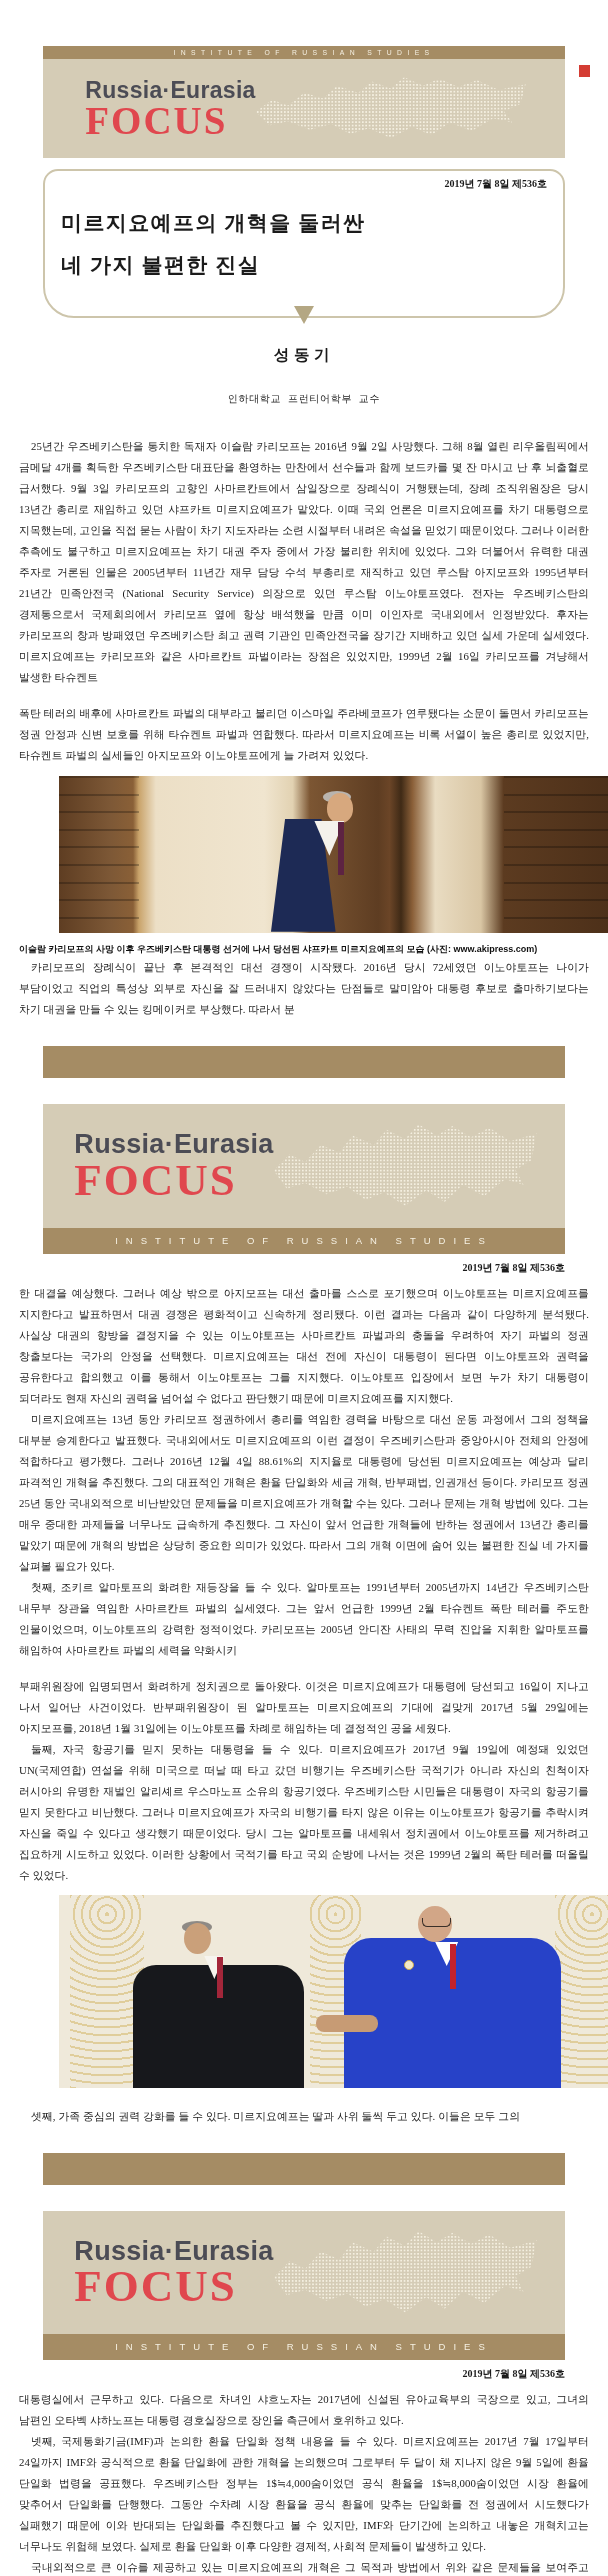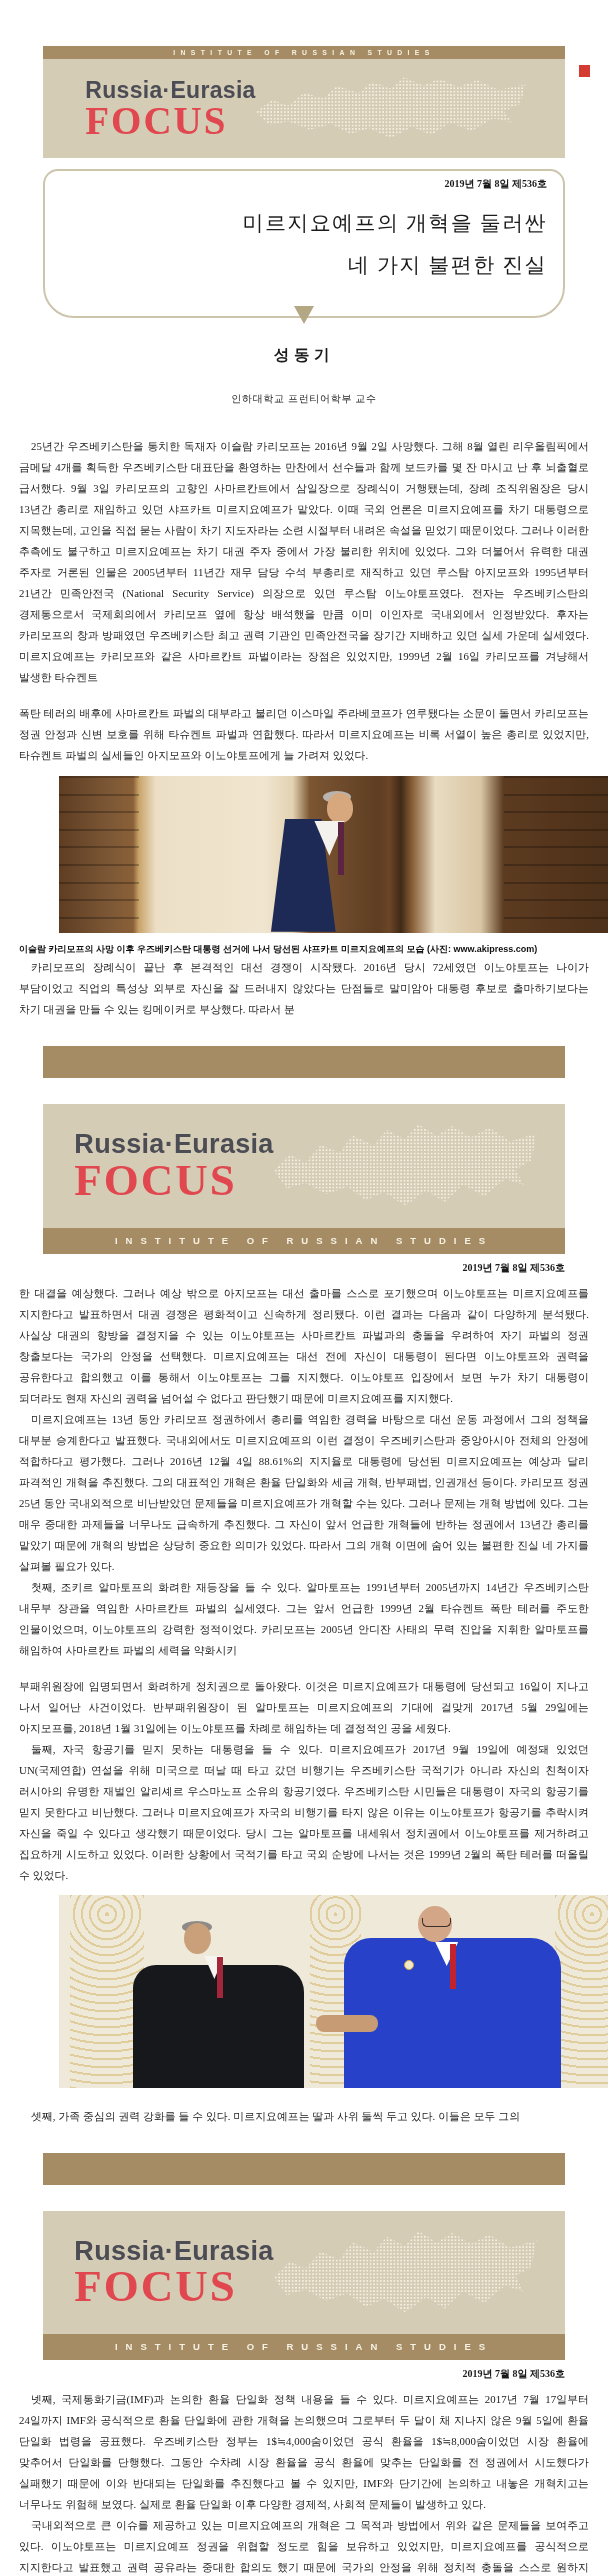--- a/index.html
+++ b/index.html
@@ -1,21 +1,21 @@
 <!DOCTYPE html>
 <html style="font-size:10.8px"><head>
 <meta charset="utf-8">
 <style>
   html,body{margin:0;padding:0;background:#ffffff;}
   body{width:608px;font-family:"Liberation Serif","DejaVu Serif",serif;color:#1b1b1b;}
   .sheet{position:relative;width:608px;}
 
   
   .inst-band{background:#a58c64;color:#f6f1e3;font-family:"Liberation Sans","DejaVu Sans",sans-serif;
-             font-weight:bold;text-align:center;overflow:hidden;white-space:nowrap;}
+             font-weight:normal;text-align:center;overflow:hidden;white-space:nowrap;}
   .inst-band.small{margin:46px 43px 0;height:13px;line-height:13px;font-size:6.8px;letter-spacing:5.4px;}
   .inst-band.big{margin:0 43px;height:26px;line-height:26px;font-size:9.5px;letter-spacing:8px;}
   .mast{background:#d5ccb6;margin:0 43px;display:flex;justify-content:center;align-items:center;
         padding:5.4px 20px 5.4px 23px;overflow:hidden;}
   .mast1{height:88px;}
   .mast2{height:113px;}
   .brand-top{font-family:"Liberation Sans","DejaVu Sans",sans-serif;font-weight:bold;color:#4c4c55;
              font-size:23px;letter-spacing:0.3px;line-height:1.05;}
   .brand-main{color:#e0474e;font-family:"Liberation Serif","DejaVu Serif",serif;font-weight:bold;
               font-size:39px;letter-spacing:2px;line-height:0.95;}
@@ -28,25 +28,25 @@
                  62% 18%,68% 8%,75% 20%,82% 10%,90% 24%,100% 16%,98% 44%,92% 54%,95% 70%,88% 64%,
                  80% 82%,72% 70%,65% 88%,58% 76%,50% 92%,42% 78%,35% 86%,28% 72%,20% 80%,12% 68%,5% 74%);}
   .mast2 .map{height:95px;width:263px;}
   .date-row{margin:6.8px 43px 0;text-align:right;font-weight:bold;font-size:10px;}
   .corner-dot{position:absolute;top:19px;right:17.6px;width:11.5px;height:11.5px;background:#d43c33;}
 
   
   .titlebox{margin:10.8px 43px 0;border:2px solid #cdc5ab;border-radius:15px 15px 31px 31px;
             position:relative;padding:6.8px 16px 30px;background:#fff;}
   .titlebox .tb-date{text-align:right;font-weight:bold;font-size:10px;}
-  .titlebox h1{margin:10.8px 0 0;text-align:right;font-size:21px;line-height:42px;font-weight:normal;
+  .titlebox h1{margin:10.8px 0 0;text-align:left;font-size:21px;line-height:42px;font-weight:bold;
                letter-spacing:1.4px;}
   .titlebox::after{content:"";position:absolute;left:50%;bottom:-18px;transform:translateX(-50%);
                    border:10px solid rgba(0,0,0,0);border-top:18px solid #b4a783;}
-  .author-block{text-align:center;margin-top:27px;}
+  .author-block{text-align:center;margin-top:27px;font-family:Liberation Mono, monospace;}
   .author{font-size:15.5px;font-weight:bold;letter-spacing:4.7px;}
   .affil{font-size:10px;margin-top:26px;letter-spacing:0.7px;}
 
   
   .cols{display:flex;gap:15px;padding:0 19px;}
   .cols.first{margin-top:30px;flex-direction:column;}
   .cols.inner{margin-top:8px;flex-direction:column;}
   .col{flex:1;min-width:0;}
   .col p{margin:0;font-size:10.8px;line-height:21px;text-align:justify;letter-spacing:0.1px;
          word-break:keep-all;}
@@ -212,20 +212,21 @@
         <div class="brand-main">FOCUS</div>
       </div>
       <div class="map"></div>
     </div>
     <div class="inst-band big">INSTITUTE OF RUSSIAN STUDIES</div>
     <div class="date-row">2019년 7월 8일 제536호</div>
   </header>
 
   <div class="cols inner">
     <div class="col">
+      <p>대통령실에서 근무하고 있다. 다음으로 차녀인 샤흐노자는 2017년에 신설된 유아교육부의 국장으로 있고, 그녀의 남편인 오타벡 샤하노프는 대통령 경호실장으로 장인을 측근에서 호위하고 있다.</p>
       <p class="indent">넷째, 국제통화기금(IMF)과 논의한 환율 단일화 정책 내용을 들 수 있다. 미르지요예프는 2017년 7월 17일부터 24일까지 IMF와 공식적으로 환율 단일화에 관한 개혁을 논의했으며 그로부터 두 달이 채 지나지 않은 9월 5일에 환율 단일화 법령을 공표했다. 우즈베키스탄 정부는 1$≒4,000숨이었던 공식 환율을 1$≒8,000숨이었던 시장 환율에 맞추어서 단일화를 단행했다. 그동안 수차례 시장 환율을 공식 환율에 맞추는 단일화를 전 정권에서 시도했다가 실패했기 때문에 이와 반대되는 단일화를 추진했다고 볼 수 있지만, IMF와 단기간에 논의하고 내놓은 개혁치고는 너무나도 위험해 보였다. 실제로 환율 단일화 이후 다양한 경제적, 사회적 문제들이 발생하고 있다.</p>
       <p class="indent">국내외적으로 큰 이슈를 제공하고 있는 미르지요예프의 개혁은 그 목적과 방법에서 위와 같은 문제들을 보여주고 있다. 이노야토프는 미르지요예프 정권을 위협할 정도로 힘을 보유하고 있었지만, 미르지요예프를 공식적으로 지지한다고 발표했고 권력 공유라는 중대한 합의도 했기 때문에 국가의 안정을 위해 정치적 충돌을 스스로 원하지 않았다. 하지만 미르지요예프는 굳이 그의 최대 정적이었던 알마토프를 내세워 단기간에 그를 제거했다. 이 과정에서 미르지요예프는 자신을 향한 테러가 있을 수 있다는 불안감으로 자국 항공기를 타지 않고 러시아 재벌 소유의 비행기를 이용하는 비상식적인 결정을 세상에 보여줬다. 그리고 자신의 경호도 결국 사위에게 맡기면서 가족 중심으로 권력을 강화하려는 의도를 느끼게 해 주었다. 게다가 가장 불편한 것은 준비되지 않은 환율 단일화</p>
     </div>
     <div class="col">
       <p><span>보이기 시작하는 것은 너무나 성급한 판단일까?</span><span class="endmark">Rs</span></p>
     </div>
   </div>
 
 </section>
 

